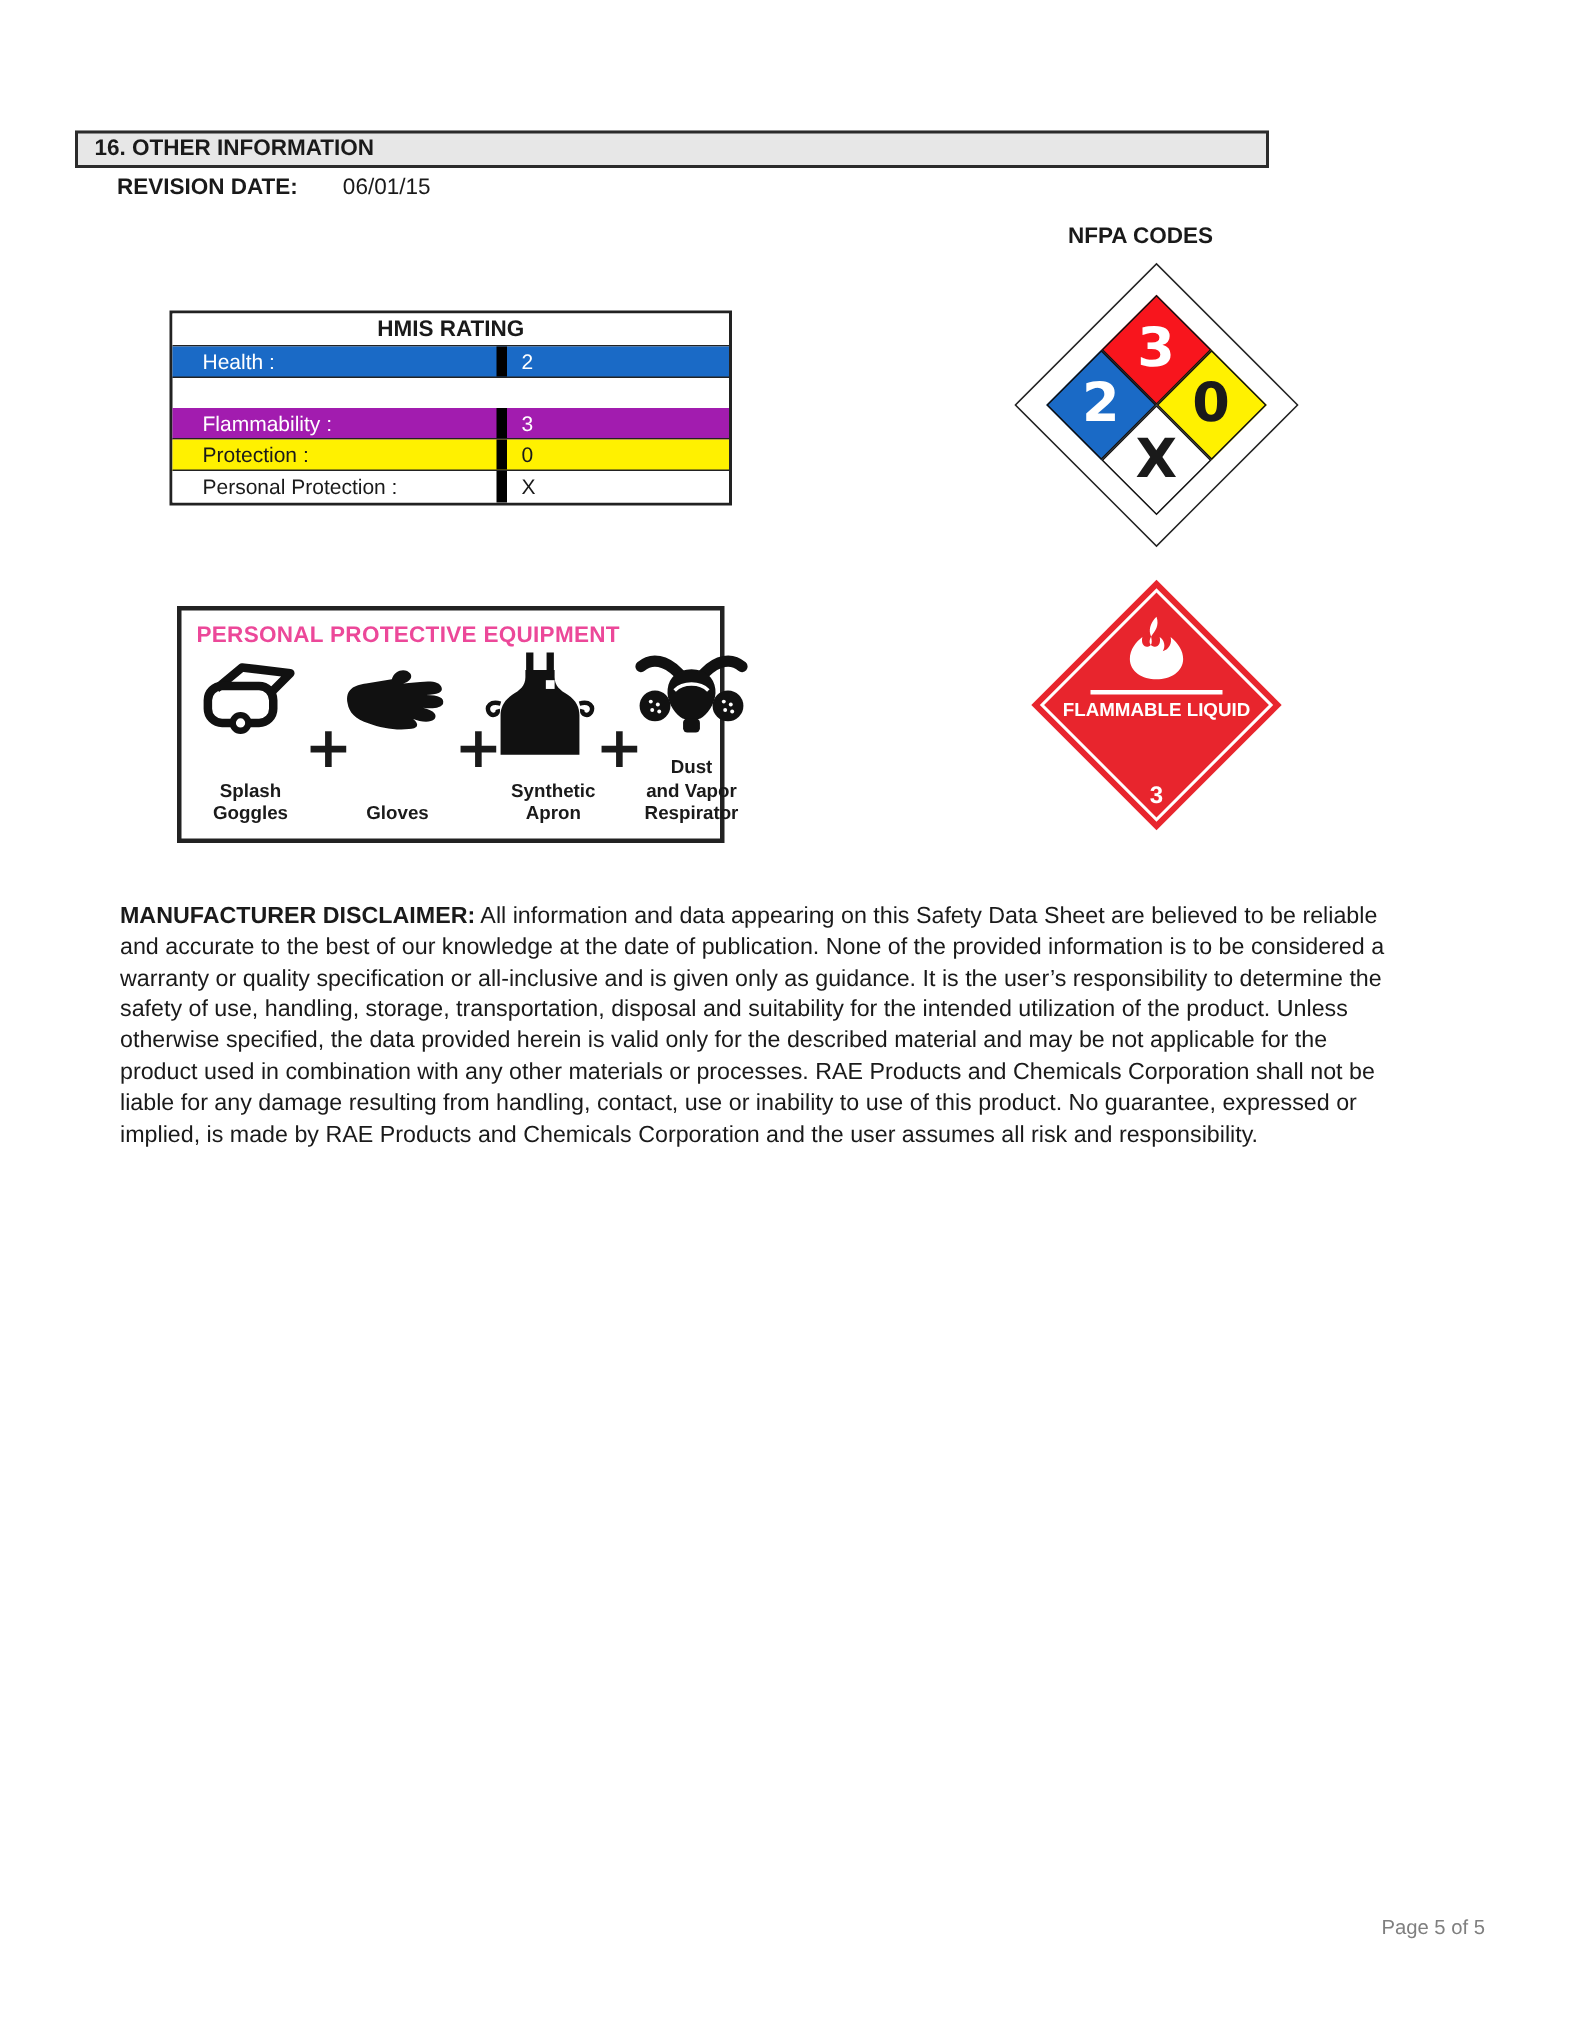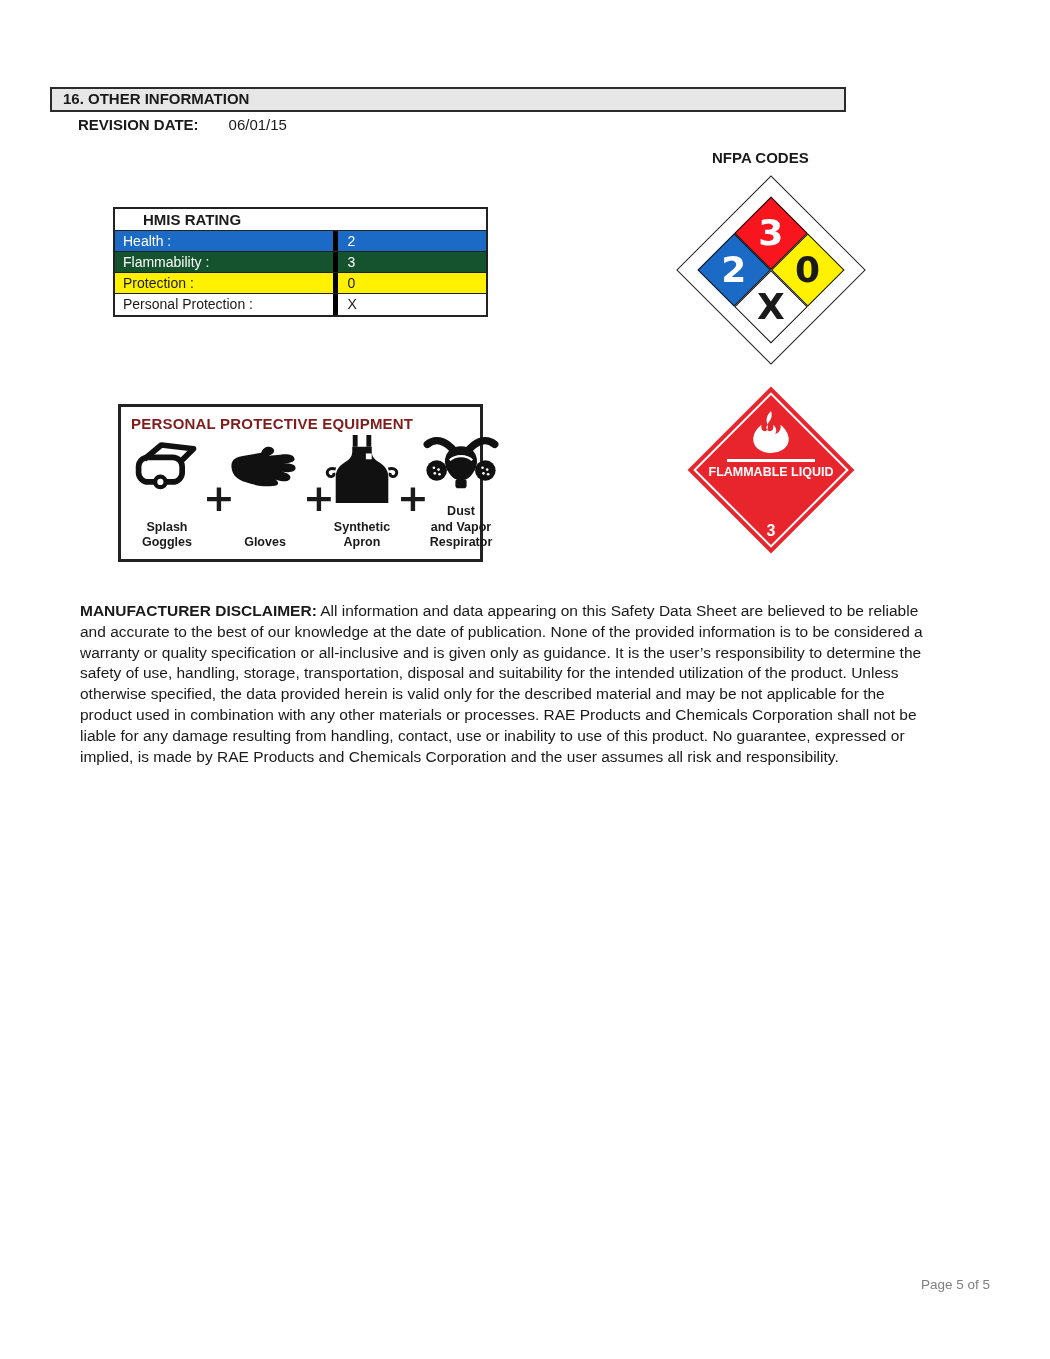--- a/index.html
+++ b/index.html
@@ -14,24 +14,24 @@
     background:#e7e7e7; border:2px solid #2b2b2b; padding-left:11px;
     font-weight:bold; font-size:15px; line-height:20px;
   }
   .revision-line { position:absolute; left:78px; top:116px; font-size:15px; }
   .revision-label { font-weight:bold; }
   .revision-value { margin-left:30px; }
   .nfpa-heading { position:absolute; left:712px; top:149px; font-weight:bold; font-size:15px; }
 
   
   .hmis { position:absolute; left:113px; top:207px; width:375px; border:2px solid #222; background:#fff; }
-  .hmis-title { height:22px; line-height:22px; font-weight:bold; font-size:15px; border-bottom:1px solid #222; background:#fff;padding-left:28px; }
+  .hmis-title { height:22px; line-height:22px; text-align:center; font-weight:bold; font-size:15px; border-bottom:1px solid #222; background:#fff; }
   .hmis-row { display:flex; height:21px; line-height:21px; border-bottom:1px solid #222; font-size:14px; }
   .hmis-row:last-child { border-bottom:none; }
-  .hmis-label { width:60%; padding-left:8px; border-right:5px solid #000000; }
+  .hmis-label { width:60%; padding-left:20px; border-right:7px solid #000000; }
   .hmis-value { flex:1; padding-left:10px; }
 
   
   .nfpa-outer { position:absolute; left:704px; top:203px; width:134px; height:134px;
     transform:rotate(45deg); background:#fff; border:1px solid #222; }
   .nfpa-grid { position:absolute; left:719px; top:218px; width:104px; height:104px;
     transform:rotate(45deg); display:grid; grid-template-columns:1fr 1fr; grid-template-rows:1fr 1fr; }
   .nfpa-cell { border:1px solid #111; display:flex; align-items:center; justify-content:center; }
   .nfpa-num { transform:rotate(-45deg); font-weight:bold; font-size:36px; line-height:1;
     font-family:"DejaVu Sans", sans-serif; }
@@ -39,21 +39,21 @@
   
   .ppe-box { position:absolute; left:118px; top:404px; width:365px; height:158px;
     border:3px solid #222; background:#fff; padding:8px 10px 0 10px; }
   .ppe-title { font-size:15px; font-weight:bold; letter-spacing:0.2px; }
   .ppe-row { display:flex; align-items:flex-start; margin-top:3px; }
   .ppe-item { display:flex; flex-direction:column; align-items:center; justify-content:space-between; height:116px; }
   .ppe-item .icn { display:flex; align-items:flex-start; justify-content:center; }
   .ppe-plus { font-size:38px; font-weight:bold; color:#1a1a1a; width:24px; text-align:center;
     margin-top:44px; line-height:1; font-family:"DejaVu Sans", sans-serif; }
   .ppe-label { font-size:12.5px; font-weight:bold; text-align:center; white-space:pre-line; line-height:1.25; }
-  .w1{width:80px;} .w2{width:78px;} .w3{width:70px;} .w4{width:92px;}
+  .w1{width:80px;} .w2{width:78px;} .w3{width:70px;align-items:flex-end;} .w4{width:92px;}
 
   
   .flam { position:absolute; left:712px; top:411px; width:118px; height:118px; transform:rotate(45deg); }
   .flam-border { position:absolute; left:4px; top:4px; right:4px; bottom:4px; border:2px solid #fff; }
   .flam-content { position:absolute; left:689px; top:389px; width:164px; height:162px;
     display:flex; flex-direction:column; align-items:center; }
   .flam-flame { margin-top:20px; }
   .flam-bar { width:88px; height:3px; background:#fff; }
   .flam-text { color:#fff; font-weight:bold; font-size:12.5px; margin-top:3px; white-space:nowrap; }
   .flam-num { position:absolute; bottom:11px; left:50%; transform:translateX(-50%);
@@ -77,21 +77,21 @@
   </div>
 
   <div class="nfpa-heading">NFPA CODES</div>
 
   <div class="hmis">
     <div class="hmis-title">HMIS RATING</div>
     <div class="hmis-row" style="background-color: rgb(26, 106, 198); color: rgb(255, 255, 255);">
       <div class="hmis-label">Health :</div>
       <div class="hmis-value">2</div>
     </div>
-    <div class="hmis-row" style="background-color: #14532d; color: rgb(255, 255, 255);">
+    <div class="hmis-row" style="background-color: #a21caf; color: rgb(255, 255, 255); margin-top: 20px;">
       <div class="hmis-label">Flammability :</div>
       <div class="hmis-value">3</div>
     </div>
     <div class="hmis-row" style="background-color: rgb(255, 241, 0); color: rgb(26, 26, 26);">
       <div class="hmis-label">Protection :</div>
       <div class="hmis-value">0</div>
     </div>
     <div class="hmis-row" style="background-color: rgb(255, 255, 255); color: rgb(26, 26, 26); justify-content: flex-end;">
       <div class="hmis-label">Personal Protection :</div>
       <div class="hmis-value">X</div>
@@ -108,21 +108,21 @@
     </div>
     <div class="nfpa-cell" style="background-color: rgb(26, 106, 198);">
       <span class="nfpa-num" style="color: rgb(255, 255, 255);">2</span>
     </div>
     <div class="nfpa-cell" style="background-color: rgb(255, 255, 255);">
       <span class="nfpa-num" style="color: rgb(26, 26, 26);">X</span>
     </div>
   </div>
 
   <div class="ppe-box">
-    <div class="ppe-title" style="color: #7f1d1d;">PERSONAL PROTECTIVE EQUIPMENT</div>
+    <div class="ppe-title" style="color: #ec4899;">PERSONAL PROTECTIVE EQUIPMENT</div>
     <div class="ppe-row">
 
       <div class="ppe-item w1">
         <span class="icn">
           <svg width="72" height="56" viewBox="0 0 76 56">
             <path d="M14 24 L32 9 L66 13 L53 26" fill="none" stroke="#111" stroke-width="6" stroke-linejoin="round"></path>
             <rect x="8" y="22" width="46" height="26" rx="10" fill="none" stroke="#111" stroke-width="6"></rect>
             <circle cx="31" cy="48" r="5.5" fill="#fff" stroke="#111" stroke-width="4.5"></circle>
           </svg>
         </span>

